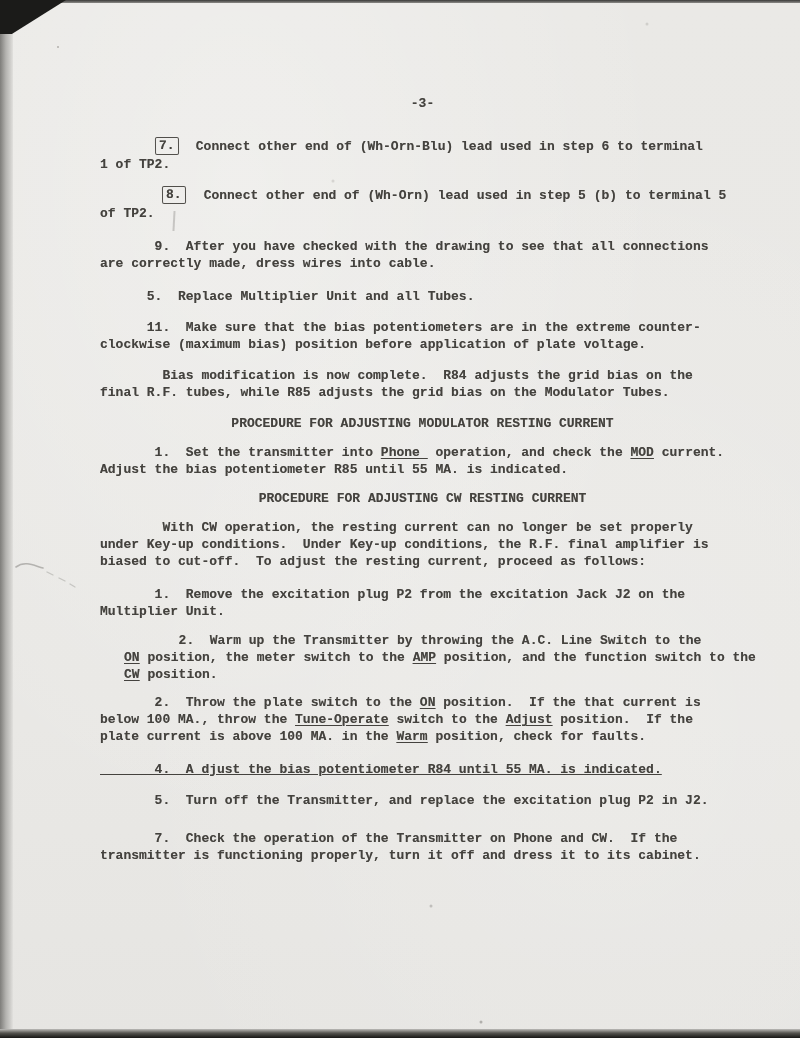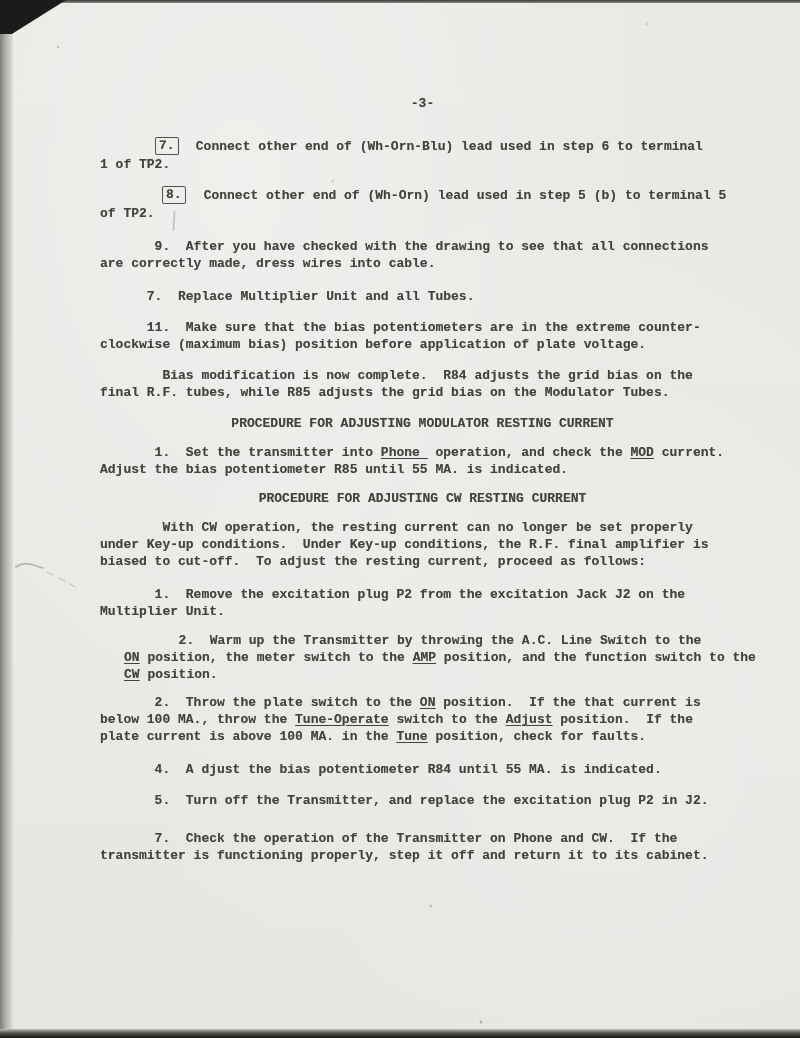--- a/index.html
+++ b/index.html
@@ -107,21 +107,21 @@
         </p>
         <p class="block" style="margin-top: 14px;">
           <span class="ln"><span>        </span><span class="boxed">8.</span><span>  Connect other end of (Wh-Orn) lead used in step 5 (b) to terminal 5</span></span>
           <span class="ln"><span>of TP2.</span></span>
         </p>
         <p class="block" style="margin-top: 16px;">
           <span class="ln"><span>       9.  After you have checked with the drawing to see that all connections</span></span>
           <span class="ln"><span>are correctly made, dress wires into cable.</span></span>
         </p>
         <p class="block" style="margin-top: 16px;">
-          <span class="ln"><span>      7.  Replace Multiplier Unit and all Tubes.</span></span>
+          <span class="ln"><span>      5.  Replace Multiplier Unit and all Tubes.</span></span>
         </p>
         <p class="block" style="margin-top: 14px;">
           <span class="ln"><span>      11.  Make sure that the bias potentiometers are in the extreme counter-</span></span>
           <span class="ln"><span>clockwise (maximum bias) position before application of plate voltage.</span></span>
         </p>
         <p class="block" style="margin-top: 14px;">
           <span class="ln"><span>        Bias modification is now complete.  R84 adjusts the grid bias on the</span></span>
           <span class="ln"><span>final R.F. tubes, while R85 adjusts the grid bias on the Modulator Tubes.</span></span>
         </p>
         <p class="block center" style="margin-top: 14px;">
@@ -144,27 +144,27 @@
           <span class="ln"><span>Multiplier Unit.</span></span>
         </p>
         <p class="block" style="margin-top: 12px; margin-left: 24px;">
           <span class="ln"><span>       2.  Warm up the Transmitter by throwing the A.C. Line Switch to the</span></span>
           <span class="ln"><span class="u">ON</span><span> position, the meter switch to the </span><span class="u">AMP</span><span> position, and the function switch to the</span></span>
           <span class="ln"><span class="u">CW</span><span> position.</span></span>
         </p>
         <p class="block" style="margin-top: 11px;">
           <span class="ln"><span>       2.  Throw the plate switch to the </span><span class="u">ON</span><span> position.  If the that current is</span></span>
           <span class="ln"><span>below 100 MA., throw the </span><span class="u">Tune-Operate</span><span> switch to the </span><span class="u">Adjust</span><span> position.  If the</span></span>
-          <span class="ln"><span>plate current is above 100 MA. in the </span><span class="u">Tune</span><span> position, check for faults.</span></span>
+          <span class="ln"><span>plate current is above 100 MA. in the </span><span class="u">Warm</span><span> position, check for faults.</span></span>
         </p>
-        <p class="block" style="margin-top: 16px;">
+        <p class="block" style="margin-top: 16px; text-decoration: underline;">
           <span class="ln"><span>       4.  A djust the bias potentiometer R84 until 55 MA. is indicated.</span></span>
         </p>
         <p class="block" style="margin-top: 14px;">
           <span class="ln"><span>       5.  Turn off the Transmitter, and replace the excitation plug P2 in J2.</span></span>
         </p>
         <p class="block" style="margin-top: 21px;">
           <span class="ln"><span>       7.  Check the operation of the Transmitter on Phone and CW.  If the</span></span>
-          <span class="ln"><span>transmitter is functioning properly, step it off and return it to its cabinet.</span></span>
+          <span class="ln"><span>transmitter is functioning properly, turn it off and dress it to its cabinet.</span></span>
         </p>
       </div>
   </div>
 </div>
 
 </body></html>

